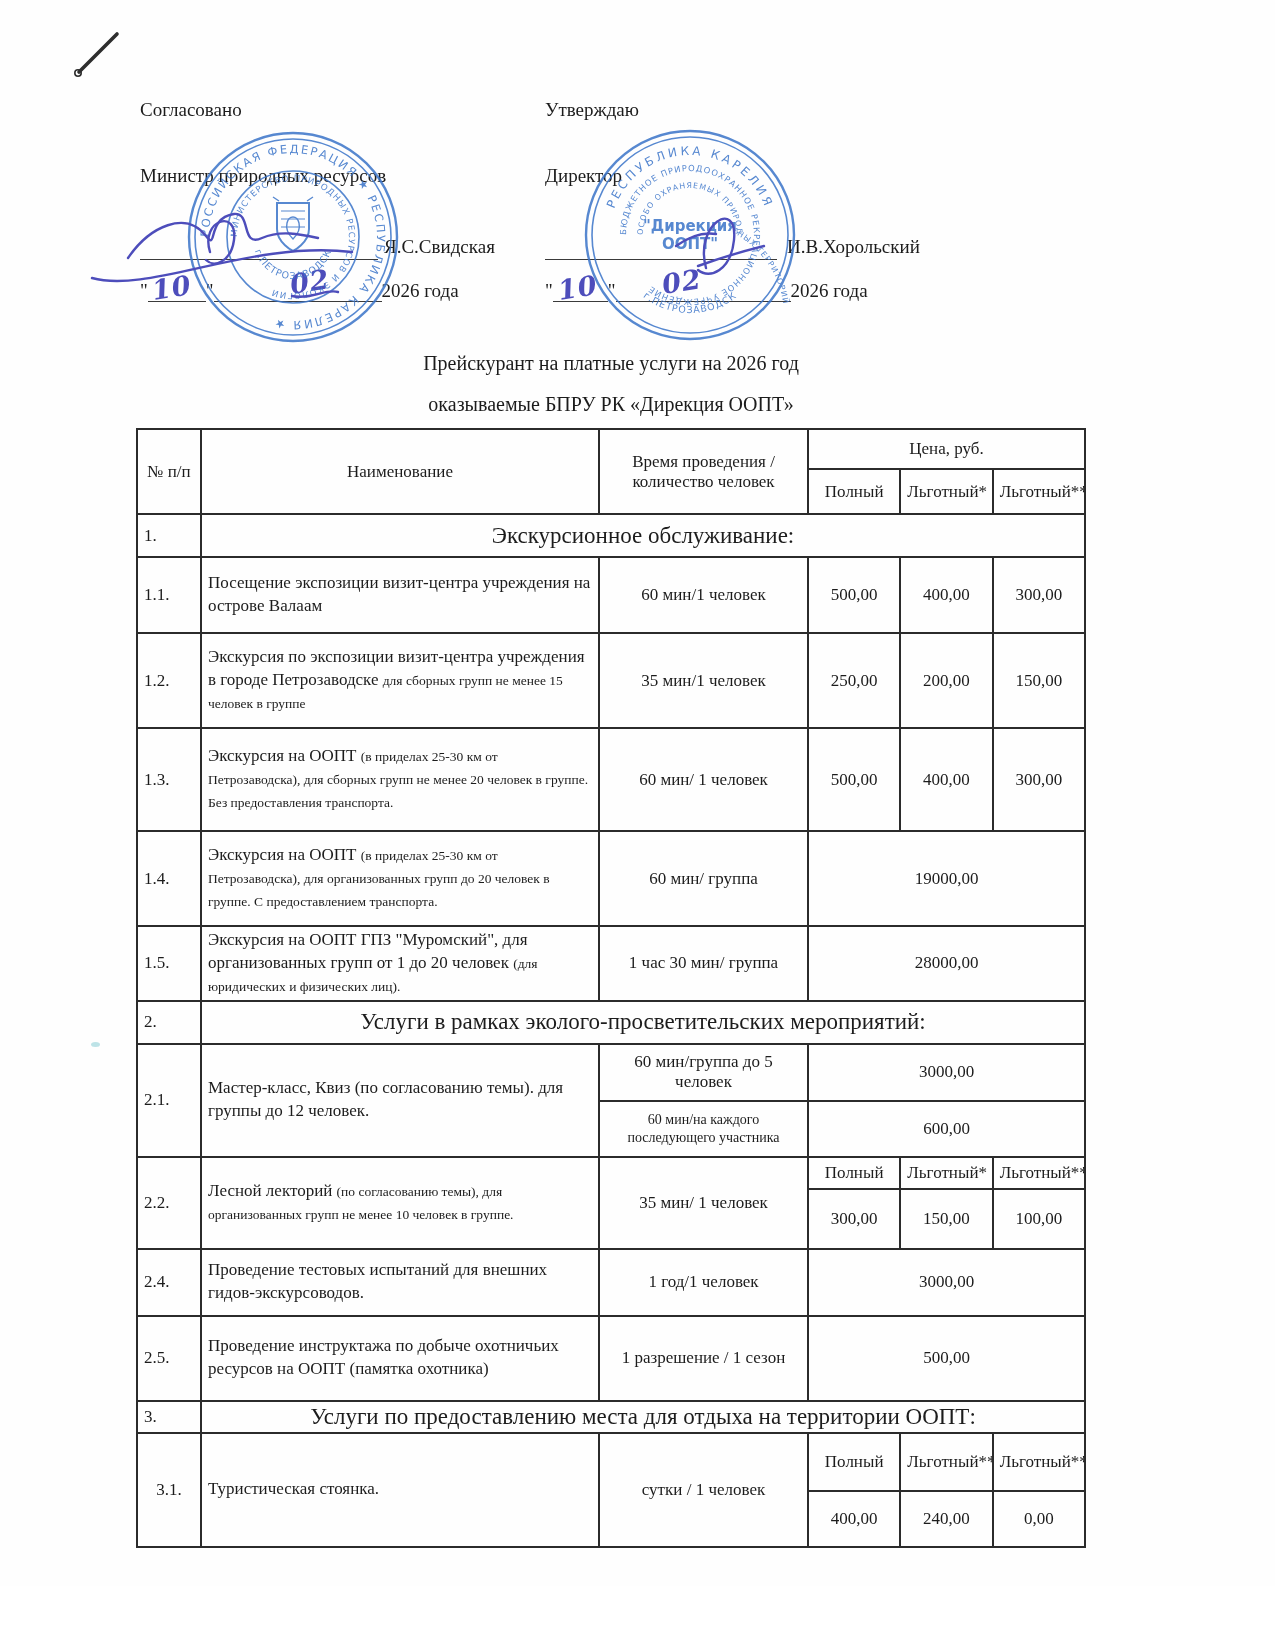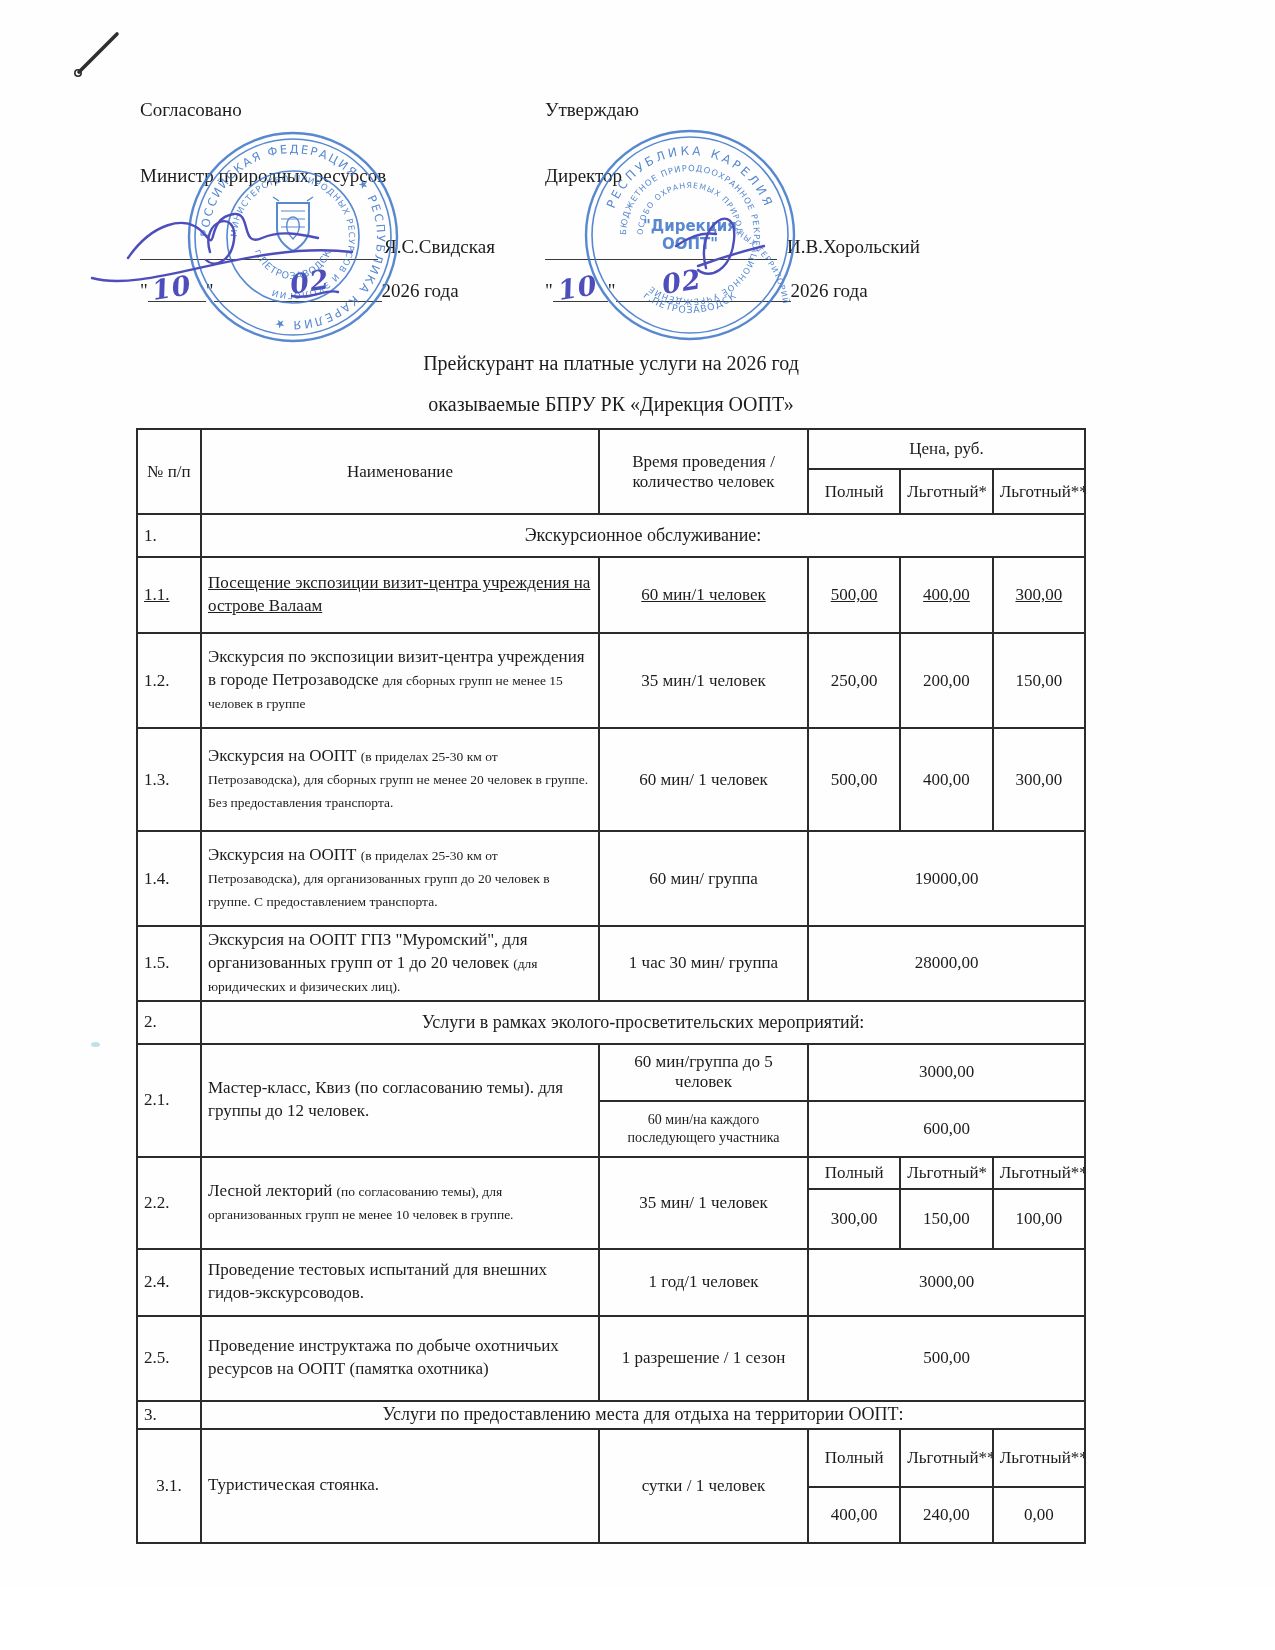--- a/index.html
+++ b/index.html
@@ -25,21 +25,21 @@
               table-layout:fixed;font-size:17px;}
   table.price td,table.price th{border:2px solid #2b2b2b;font-weight:normal;padding:2px 6px;
               vertical-align:middle;overflow:hidden;}
   th.c-num{width:50px;}  th.c-name{width:384px;} th.c-time{width:195px;}
   th.c-full{width:92px;} th.c-l1{width:138px;}   th.c-l2{width:91px;}
   .tc{text-align:center;}
   .tl{text-align:left;}
   td.name{text-align:left;padding:4px 10px;line-height:1.35;}
   .sm{font-size:13.5px;}
   .tsm{font-size:14px;line-height:1.3;}
-  td.section{text-align:center;font-size:18px;}
+  td.section{text-align:center;font-size:23px;}
   
   .stamp{position:absolute;opacity:.85;pointer-events:none;}
   .ink{position:absolute;left:0;top:0;pointer-events:none;}
   .smudge{position:absolute;left:91px;top:1042px;width:9px;height:5px;border-radius:50%;
           background:rgba(110,195,205,.45);}
 </style>
 </head>
 <body>
 
 <div class="page">
@@ -164,21 +164,21 @@
       <th class="c-full tc">Полный</th>
       <th class="c-l1 tl">Льготный*</th>
       <th class="c-l2 tl">Льготный**</th>
     </tr>
 
     <tr style="height:43px;">
       <td class="tl">1.</td>
       <td class="section" colspan="5">Экскурсионное обслуживание:</td>
     </tr>
 
-    <tr style="height:76px;text-decoration:underline;">
+    <tr style="height:76px;">
       <td class="tl">1.1.</td>
       <td class="name">Посещение экспозиции визит-центра учреждения на острове Валаам</td>
       <td class="tc">60 мин/1 человек</td>
       <td class="tc">500,00</td>
       <td class="tc">400,00</td>
       <td class="tc">300,00</td>
     </tr>
 
     <tr style="height:95px;">
       <td class="tl">1.2.</td>

